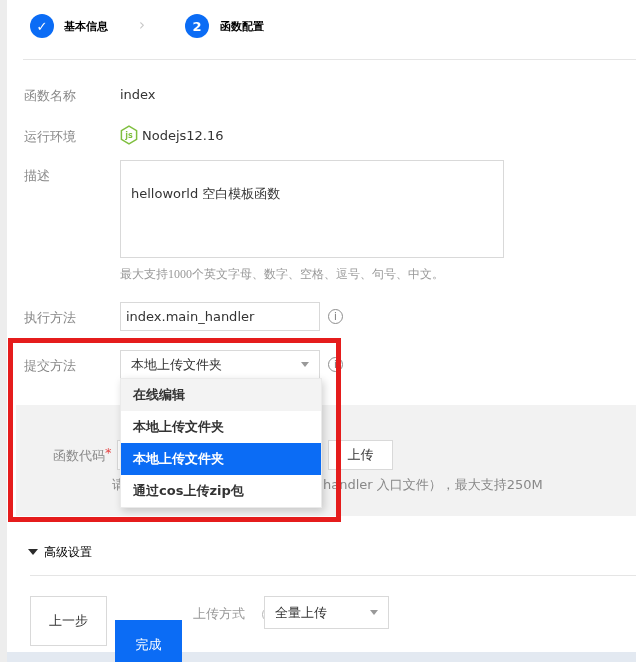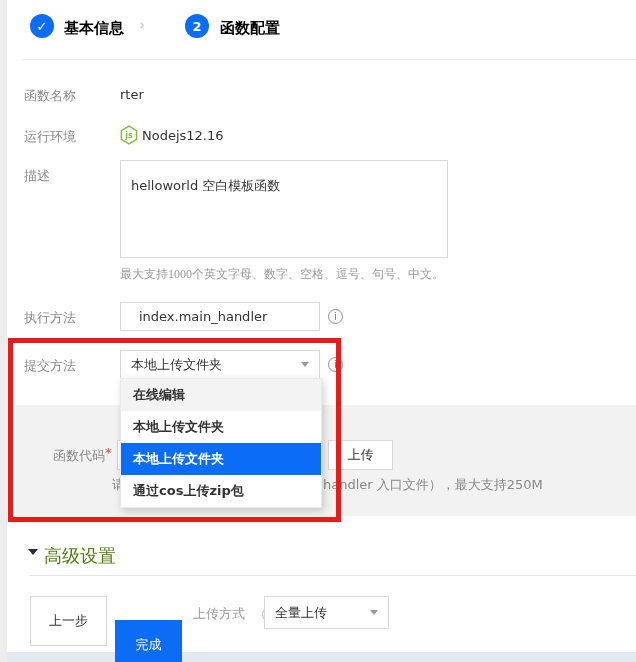--- a/index.html
+++ b/index.html
@@ -6,33 +6,33 @@
   body { font-family:"DejaVu Sans","Liberation Sans",sans-serif; background:#fff; }
   .screen { position:relative; width:636px; height:662px; background:#fff; overflow:hidden; font-size:13px; color:#333; }
   .abs { position:absolute; }
 
   .left-strip { left:0; top:0; width:7px; height:662px; background:#ededed; }
   .bottom-strip { left:7px; top:652px; width:629px; height:10px; background:#e3e9f1; }
 
   
   .step-circle { width:24px; height:24px; border-radius:50%; background:#0b6cf5; color:#fff;
                  display:flex; align-items:center; justify-content:center; font-size:13px; font-weight:bold; }
-  .step-label { font-size:15px; font-weight:bold; color:#000; }
+  .step-label { font-size:11px; font-weight:bold; color:#000; }
   .step-chevron { color:#c7c7c7; font-size:15px; }
   .header-divider { left:23px; top:59px; width:613px; height:1px; background:#e5e5e5; }
 
   
   .f-label { left:24px; color:#888; font-size:13px; }
   .f-value { color:#333; font-size:13px; }
   .box { border:1px solid #d9d9d9; background:#fff; }
-  .desc-area { left:120px; top:160px; width:328px; height:98px; border:1px solid #d9d9d9;
-               padding:16px 10px; font-size:13px; color:#333; resize:none; outline:none;
+  .desc-area { left:120px; top:160px; width:384px; height:98px; border:1px solid #d9d9d9;
+               padding:24px 10px; font-size:13px; color:#333; resize:none; outline:none;
                font-family:"DejaVu Sans","Liberation Sans",sans-serif; }
   .hint { color:#999; font-size:12px;font-family:Liberation Serif, serif; }
-  .text-input { left:120px; top:302px; width:200px; height:29px; padding:0 18px; font-size:13px;
+  .text-input { left:120px; top:302px; width:200px; height:29px; padding:0 5px; font-size:13px;
                 color:#333; border:1px solid #d9d9d9; outline:none;
                 font-family:"DejaVu Sans","Liberation Sans",sans-serif; }
   .info-icon { width:15px; height:15px; border:1px solid #8e8e8e; border-radius:50%; color:#777;
                font-size:10px; line-height:13px; text-align:center; display:inline-block; }
   .select-box { width:200px; height:29px; border:1px solid #d9d9d9; background:#fff;
                 display:flex; align-items:center; padding:0 10px; cursor:pointer; }
   .select-box .val { flex:1; font-size:13px; color:#333; }
   .caret { width:0; height:0; border-left:4px solid transparent; border-right:4px solid transparent;
            border-top:5px solid #999; }
 
@@ -51,21 +51,21 @@
   .dd-item.hovered { background:#f3f3f3; }
   .dd-item.selected { background:#0b6cf5; color:#fff; }
 
   
   .annotation { left:8px; top:338px; width:333px; height:184px; border:5px solid #e51c1c;
                 z-index:10; pointer-events:none; }
 
   
   .tri-down { width:0; height:0; border-left:5px solid transparent; border-right:5px solid transparent;
               border-top:6px solid #2b2b2b; }
-  .adv-label { font-size:18px; color:#4d7c0f; }
+  .adv-label { font-size:12px; color:#000000; }
   .footer-divider { left:30px; top:575px; width:606px; height:1px; background:#e5e5e5; }
   .btn { height:50px; display:flex; align-items:center; justify-content:center; font-size:13px; cursor:pointer; }
   .btn-plain { background:#fff; border:1px solid #d9d9d9; color:#333; }
   .btn-primary { background:#0b6cf5; color:#fff; border:none; }
   .upload-mode-label { color:#999; font-size:13px; display:flex; align-items:center; gap:17px; }
 </style>
 </head>
 <body>
 
 <div class="screen">
@@ -79,21 +79,21 @@
   <div class="abs step-label" style="left:64px; top:19px;">基本信息</div>
   <div class="abs step-chevron" style="left:139px; top:16px;">›</div>
   <div class="abs step-circle" style="left:185px; top:14px;">
     <span>2</span>
   </div>
   <div class="abs step-label" style="left:220px; top:19px;">函数配置</div>
 
   <div class="abs header-divider"></div>
 
   <div class="abs f-label" style="top:87px;">函数名称</div>
-  <div class="abs f-value" style="left:120px; top:87px;">rter</div>
+  <div class="abs f-value" style="left:120px; top:87px;">index</div>
 
   <div class="abs f-label" style="top:128px;">运行环境</div>
   <span class="abs" style="left:120px; top:125px;">
     <svg width="18" height="20" viewBox="0 0 18 20">
       <polygon points="9,1.2 16.6,5.6 16.6,14.4 9,18.8 1.4,14.4 1.4,5.6" fill="none" stroke="#7fbf3f" stroke-width="1.5"></polygon>
       <text x="9" y="13" font-size="8" font-weight="bold" fill="#7fbf3f" text-anchor="middle">js</text>
     </svg>
   </span>
   <div class="abs f-value" style="left:142px; top:128px;">Nodejs12.16</div>
 

